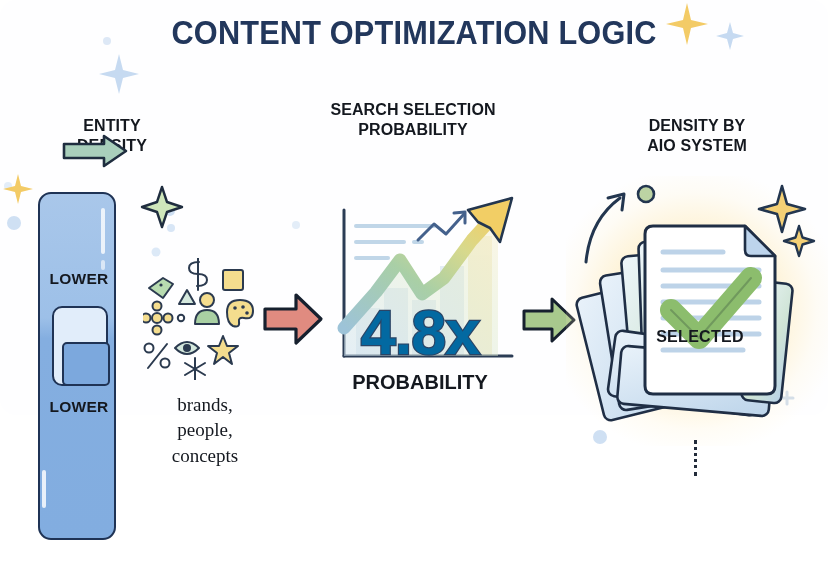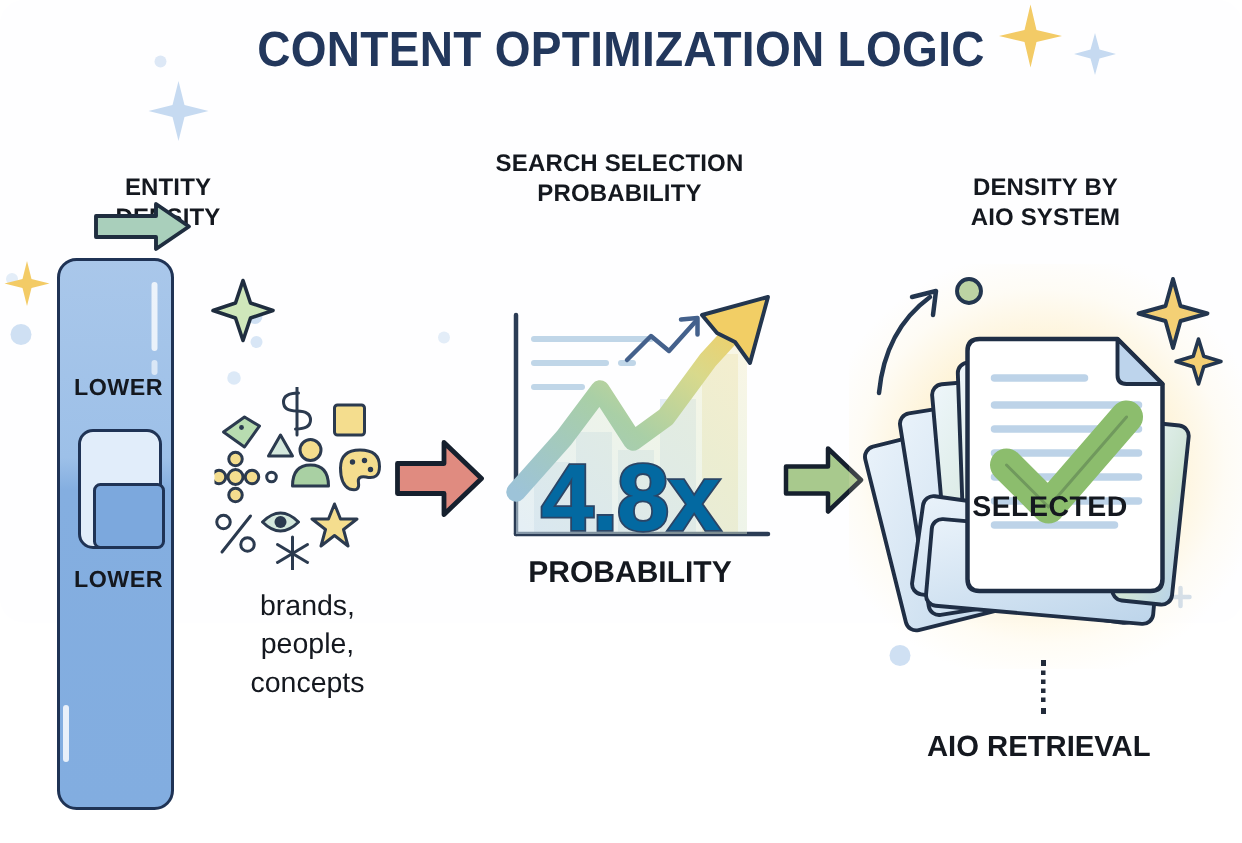--- a/index.html
+++ b/index.html
@@ -42,20 +42,21 @@
   #head-search  { left: 278px; top: 100px; width: 270px; }
   #head-sel     { left: 572px; top: 116px; width: 250px; }
 
   
   #slider-wrap { position: absolute; left: 38px; top: 172px; width: 78px; height: 368px; }
   #slider-track {
     position: absolute; inset: 0;
     border: 2.5px solid #1f3355;
     border-radius: 13px;
     background: linear-gradient(180deg,#a9c7ea 0%, #9dc0e8 36%, #84aee0 42%, #82ade0 100%);
+    margin-top: 20px;
   }
   #slider-gloss {
     position: absolute; right: 9px; top: 14px; width: 4px; height: 46px;
     border-radius: 3px; background: rgba(255,255,255,.78);
   }
   #slider-gloss2 {
     position: absolute; right: 9px; top: 66px; width: 4px; height: 10px;
     border-radius: 3px; background: rgba(255,255,255,.6);
   }
   #slider-gloss3 {
@@ -84,21 +85,21 @@
   
   #knob-arrow { position: absolute; left: 62px; top: 134px; }
 
   
   #entity-icons { position: absolute; left: 143px; top: 258px; width: 118px; height: 122px; }
 
   
   #entity-caption {
     position: absolute; left: 140px; top: 392px; width: 130px;
     text-align: center; font-size: 19px; line-height: 1.34;
-    color: #14181f; font-weight: 400;
+    color: #14181f; font-weight: 400; font-family: Liberation Serif, serif;
   }
 
   
   #arrow-red { position: absolute; left: 262px; top: 291px; }
 
   
   #chart { position: absolute; left: 322px; top: 196px; width: 200px; height: 172px; }
   #bignum {
     position: absolute; left: 322px; top: 296px; width: 196px;
     text-align: center;
@@ -119,21 +120,21 @@
   #arrow-green { position: absolute; left: 521px; top: 296px; }
 
   
   #glow {
     position: absolute; left: 566px; top: 176px; width: 268px; height: 270px;
     background: radial-gradient(ellipse at 48% 50%, rgba(253,214,108,.62) 0%, rgba(253,222,140,.40) 38%, rgba(255,240,198,.18) 62%, rgba(255,255,255,0) 76%);
   }
   #docs { position: absolute; left: 575px; top: 190px; width: 230px; height: 240px; }
   #doc-selected-label {
     position: absolute; left: 620px; top: 328px; width: 160px;
-    text-align: center; font-size: 19px; font-weight: 700; color: #14181f;
+    text-align: center; font-size: 16px; font-weight: 700; color: #14181f;
     letter-spacing: .3px;
   }
   #dotted-line {
     position: absolute; left: 694px; top: 440px; width: 0; height: 36px;
     border-left: 3.5px dotted #222b3a;
   }
   #aio-caption {
     position: absolute; left: 580px; top: 486px; width: 225px;
     text-align: center; font-size: 19.5px; font-weight: 700;
     line-height: 1.3; color: #14181f;
@@ -404,16 +405,15 @@
 
     <path d="M96 120 L124 148 L176 88" fill="none" stroke="#8cbd6d" stroke-width="22" stroke-linecap="round" stroke-linejoin="round"></path>
     <path d="M96 120 L124 148 L176 88" fill="none" stroke="#3d5540" stroke-width="2" stroke-linecap="round" stroke-linejoin="round" opacity=".35"></path>
   </svg>
 
   <div id="doc-selected-label">SELECTED</div>
 
   <div id="dotted-line"></div>
 
   <div id="aio-caption">
-    <div>AIO RETRIEVAL</div>
   </div>
 
 </div>
 
 </body></html>

